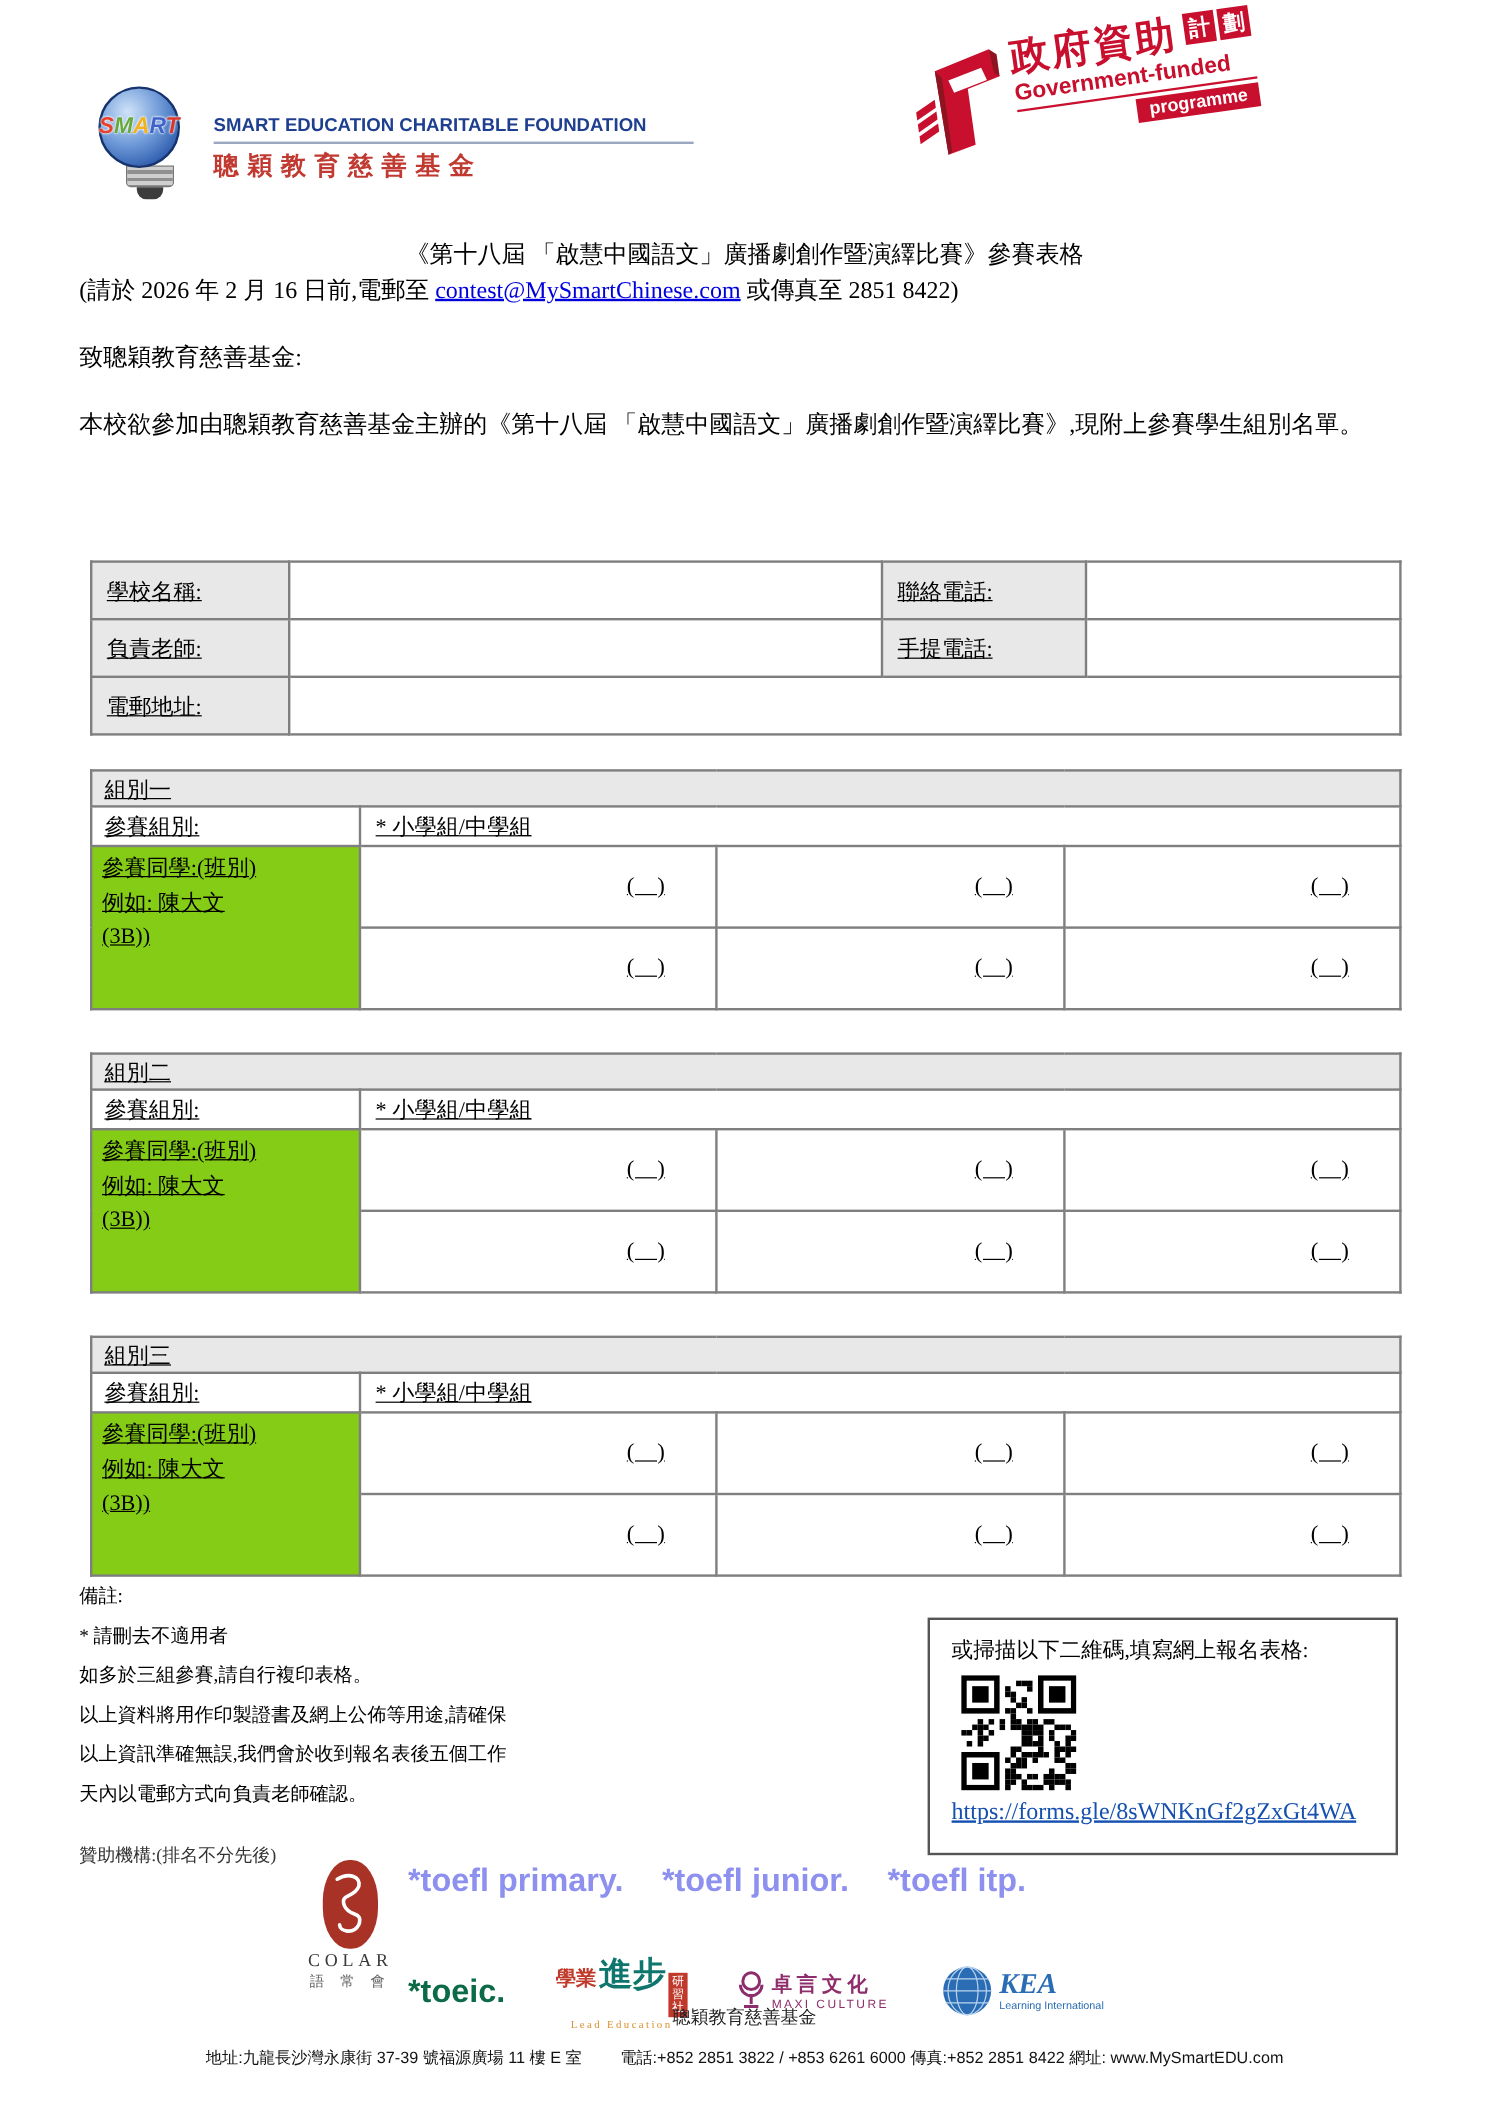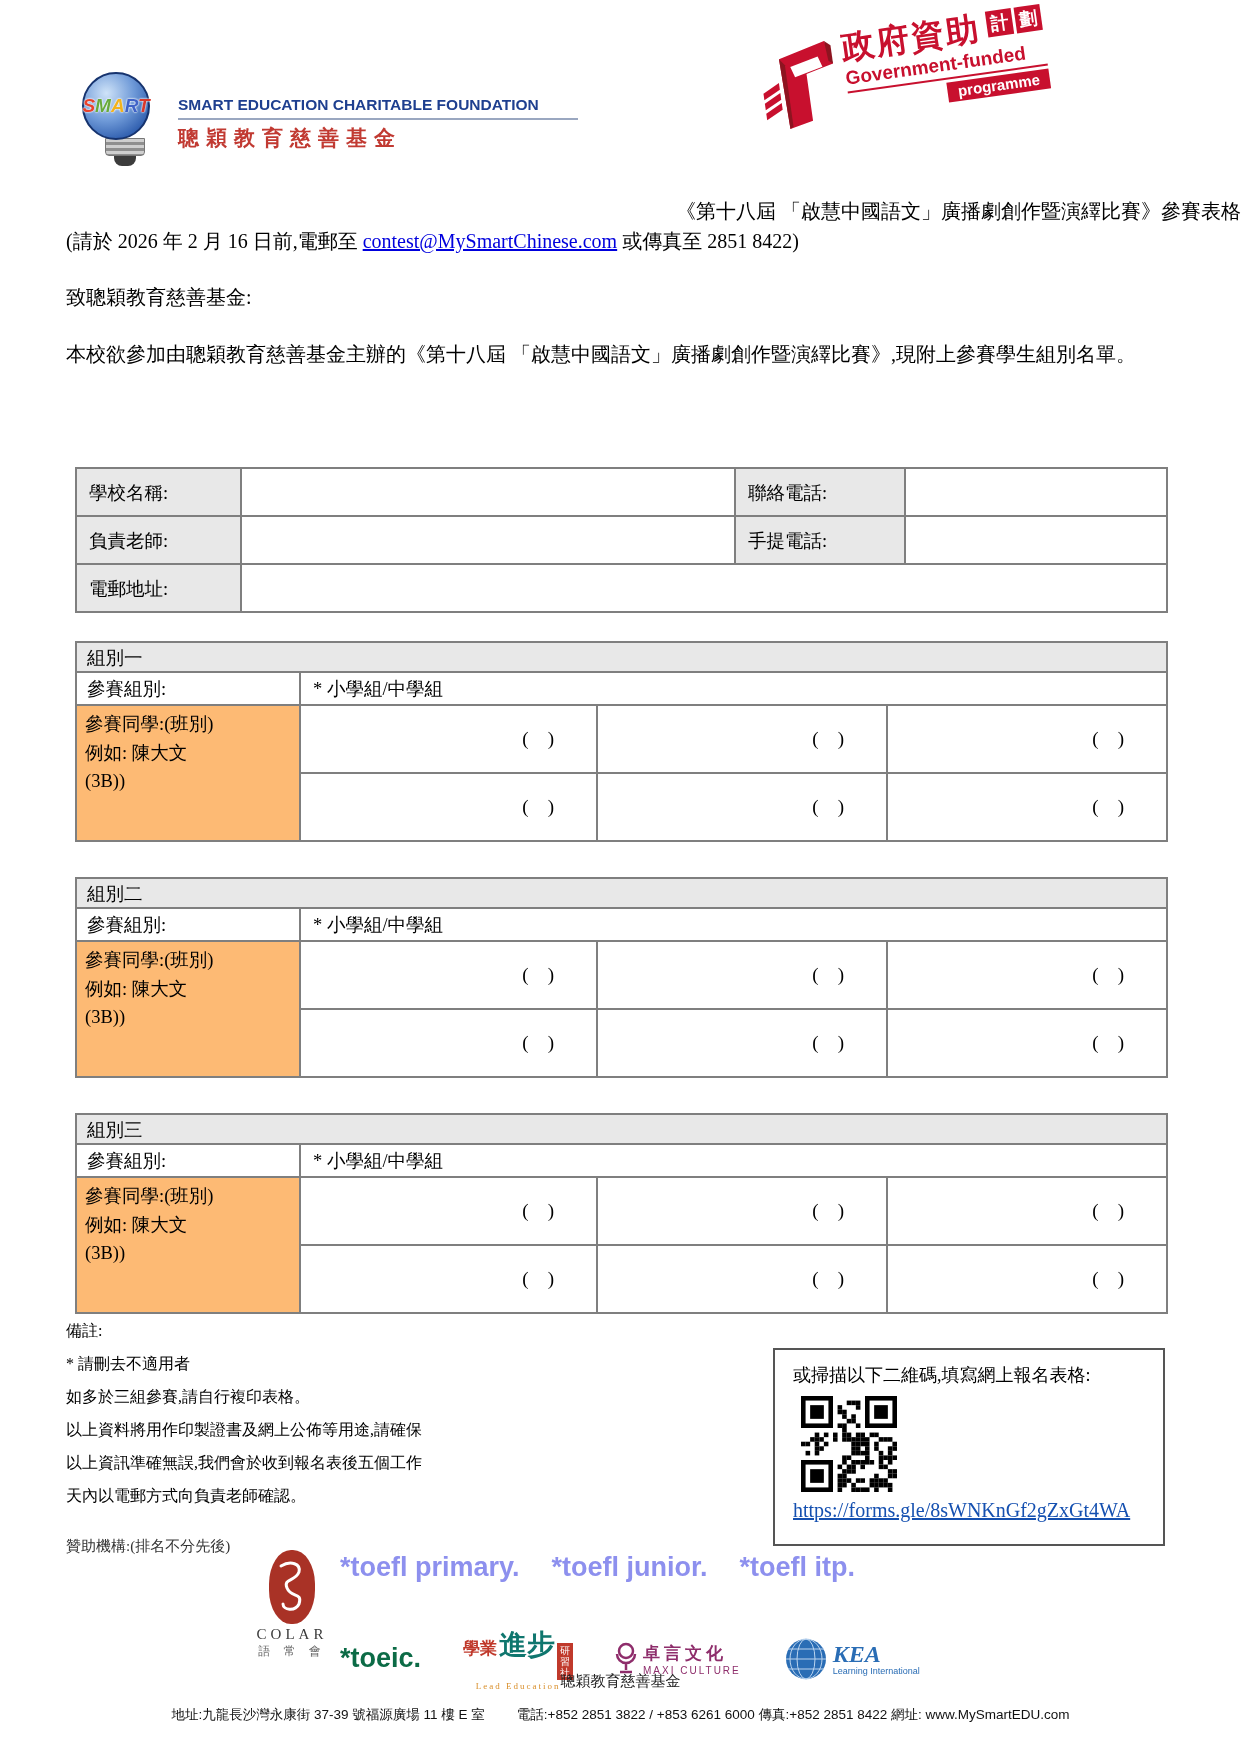--- a/index.html
+++ b/index.html
@@ -36,40 +36,40 @@
   .gov-zh { font-family:"Liberation Sans",sans-serif; font-weight:900; font-size:33px; color:#c8102e; letter-spacing:2px; line-height:1; }
   .gov-badges { display:flex; gap:3px; margin-top:1px; }
   .gov-badge { width:26px; height:26px; background:#c8102e; color:#fff; font-family:"Liberation Sans",sans-serif;
     font-weight:700; font-size:18px; display:flex; align-items:center; justify-content:center; }
   .gov-en { margin-top:4px; font-family:"Liberation Sans",sans-serif; font-weight:800; font-size:19px;
     color:#c8102e; border-bottom:2px solid #c8102e; padding-bottom:2px; white-space:nowrap; }
   .gov-prog { align-self:flex-end; margin-top:3px; background:#c8102e; color:#fff;
     font-family:"Liberation Sans",sans-serif; font-weight:700; font-size:15px; padding:1px 10px 2px; }
 
   
-  .title-line1 { position:absolute; left:0; right:0; top:198px; text-align:right; font-size:20px; }
+  .title-line1 { position:absolute; left:0; right:0; top:198px; text-align:center; font-size:20px; }
   .title-line2 { position:absolute; left:66px; top:228px; font-size:20px; white-space:pre; }
   .email-link { color:#0000dd; text-decoration:underline; cursor:pointer; }
   .salutation { position:absolute; left:66px; top:284px; font-size:20px; }
   .body-par { position:absolute; left:66px; top:338px; width:1105px; font-size:20px; line-height:1.62; text-align:justify; }
 
   
-  table { border-collapse:collapse; table-layout:fixed; width:1091px; }
+  table { border-collapse:collapse; table-layout:fixed; width:1091px;text-decoration:underline; }
   td { border:2px solid #7f7f7f; font-size:18.5px; vertical-align:middle; }
   .lbl { background:#e8e8e8; padding-left:12px; }
   .contact-table { position:absolute; left:75px; top:467px; }
   .contact-table td { height:48px; }
   .contact-table td.inp { background:#fff; }
 
   .grp { position:absolute; left:75px; }
   .grp-1 { top:641px; } .grp-2 { top:877px; } .grp-3 { top:1113px; }
   .grp td.hdr { background:#e8e8e8; height:30px; padding-left:10px; font-size:18.5px; }
   .grp td.cat-lbl { height:33px; padding-left:10px; background:#fff; }
   .grp td.cat-val { padding-left:12px; background:#fff; }
-  .grp td.stu-lbl { vertical-align:top; padding:4px 8px; line-height:1.55; background:#fdba74; }
+  .grp td.stu-lbl { vertical-align:top; padding:4px 8px; line-height:1.55; background:#84cc16; }
   .grp td.stu-cell { height:68px; text-align:right; padding-right:42px; white-space:pre; font-size:19px; }
 
   
   .notes { position:absolute; left:66px; top:1314px; width:640px; font-size:16px; line-height:33px; }
   .qr-box { position:absolute; left:773px; top:1348px; width:392px; height:198px;
     border:2px solid #555; padding:13px 18px 10px; }
   .qr-title { font-size:18px; white-space:nowrap; }
   .qr-svg { display:block; width:96px; height:96px; margin:9px 0 7px 8px; }
   .qr-link { font-size:20px; color:#1550b0; text-decoration:underline; cursor:pointer; }
 

